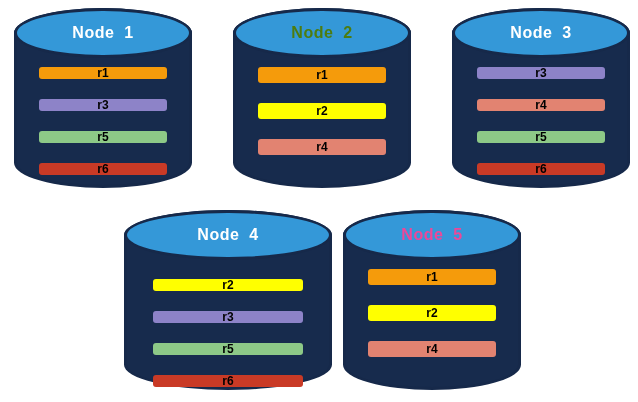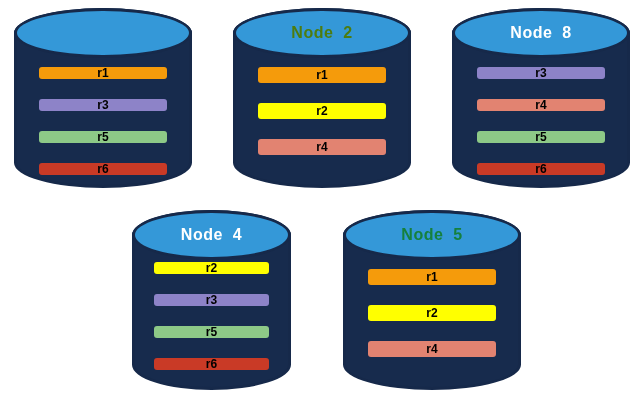--- a/index.html
+++ b/index.html
@@ -99,62 +99,63 @@
     line-height: 1;
   }
 </style>
 </head>
 <body>
 
 <div id="canvas">
     <div class="node" style="left: 14px; top: 8px; width: 178px; height: 180px;">
       <div class="cyl-body" style="background: rgb(23, 43, 77); border-color: rgb(22, 41, 74);"></div>
       <div class="cyl-top" style="background: rgb(52, 152, 216); border-color: rgb(22, 41, 74);"></div>
+      <div class="node-title" style="color: rgb(255, 255, 255);">Node  1</div>
       <div class="records">
         <div class="record" style="background: rgb(245, 155, 11); color: rgb(0, 0, 0);">r1</div>
         <div class="record" style="background: rgb(141, 131, 200); color: rgb(0, 0, 0);">r3</div>
         <div class="record" style="background: rgb(141, 201, 135); color: rgb(0, 0, 0);">r5</div>
         <div class="record" style="background: rgb(201, 58, 38); color: rgb(0, 0, 0);">r6</div>
       </div>
     </div>
     <div class="node" style="left: 233px; top: 8px; width: 178px; height: 180px;">
       <div class="cyl-body" style="background: rgb(23, 43, 77); border-color: rgb(22, 41, 74);"></div>
       <div class="cyl-top" style="background: rgb(52, 152, 216); border-color: rgb(22, 41, 74);"></div>
       <div class="node-title" style="color: #4d7c0f;">Node  2</div>
       <div class="records">
         <div class="record" style="background: rgb(245, 155, 11); color: rgb(0, 0, 0);">r1</div>
         <div class="record" style="background: rgb(255, 255, 0); color: rgb(0, 0, 0);">r2</div>
         <div class="record" style="background: rgb(226, 131, 113); color: rgb(0, 0, 0);">r4</div>
       </div>
     </div>
     <div class="node" style="left: 452px; top: 8px; width: 178px; height: 180px;">
       <div class="cyl-body" style="background: rgb(23, 43, 77); border-color: rgb(22, 41, 74);"></div>
       <div class="cyl-top" style="background: rgb(52, 152, 216); border-color: rgb(22, 41, 74);"></div>
-      <div class="node-title" style="color: rgb(255, 255, 255);">Node  8</div>
+      <div class="node-title" style="color: rgb(255, 255, 255);">Node  3</div>
       <div class="records">
         <div class="record" style="background: rgb(141, 131, 200); color: rgb(0, 0, 0);">r3</div>
         <div class="record" style="background: rgb(226, 131, 113); color: rgb(0, 0, 0);">r4</div>
         <div class="record" style="background: rgb(141, 201, 135); color: rgb(0, 0, 0);">r5</div>
         <div class="record" style="background: rgb(201, 58, 38); color: rgb(0, 0, 0);">r6</div>
       </div>
     </div>
-    <div class="node" style="left: 132px; top: 210px; width: 159px; height: 180px;">
+    <div class="node" style="left: 124px; top: 210px; width: 208px; height: 180px;">
       <div class="cyl-body" style="background: rgb(23, 43, 77); border-color: rgb(22, 41, 74);"></div>
       <div class="cyl-top" style="background: rgb(52, 152, 216); border-color: rgb(22, 41, 74);"></div>
       <div class="node-title" style="color: rgb(255, 255, 255);">Node  4</div>
       <div class="records">
         <div class="record" style="background: rgb(255, 255, 0); color: rgb(0, 0, 0);">r2</div>
         <div class="record" style="background: rgb(141, 131, 200); color: rgb(0, 0, 0);">r3</div>
         <div class="record" style="background: rgb(141, 201, 135); color: rgb(0, 0, 0);">r5</div>
         <div class="record" style="background: rgb(201, 58, 38); color: rgb(0, 0, 0);">r6</div>
       </div>
     </div>
     <div class="node" style="left: 343px; top: 210px; width: 178px; height: 180px;">
       <div class="cyl-body" style="background: rgb(23, 43, 77); border-color: rgb(22, 41, 74);"></div>
       <div class="cyl-top" style="background: rgb(52, 152, 216); border-color: rgb(22, 41, 74);"></div>
-      <div class="node-title" style="color: #15803d;">Node  5</div>
+      <div class="node-title" style="color: #ec4899;">Node  5</div>
       <div class="records">
         <div class="record" style="background: rgb(245, 155, 11); color: rgb(0, 0, 0);">r1</div>
         <div class="record" style="background: rgb(255, 255, 0); color: rgb(0, 0, 0);">r2</div>
         <div class="record" style="background: rgb(226, 131, 113); color: rgb(0, 0, 0);">r4</div>
       </div>
     </div>
   </div>
 
 </body></html>

